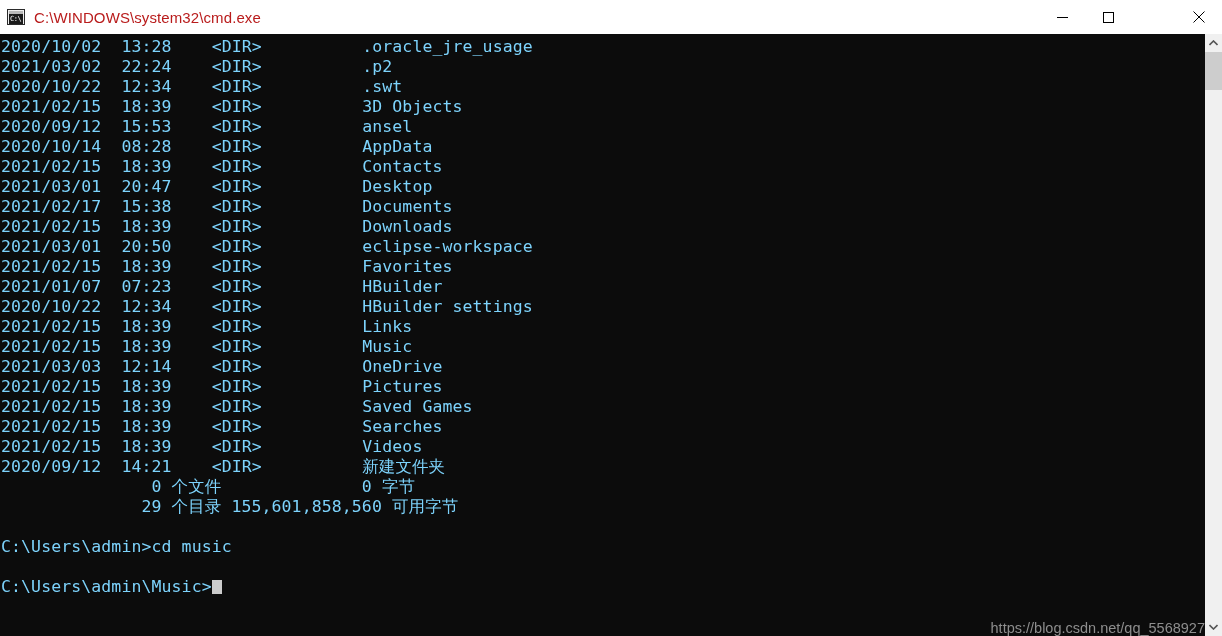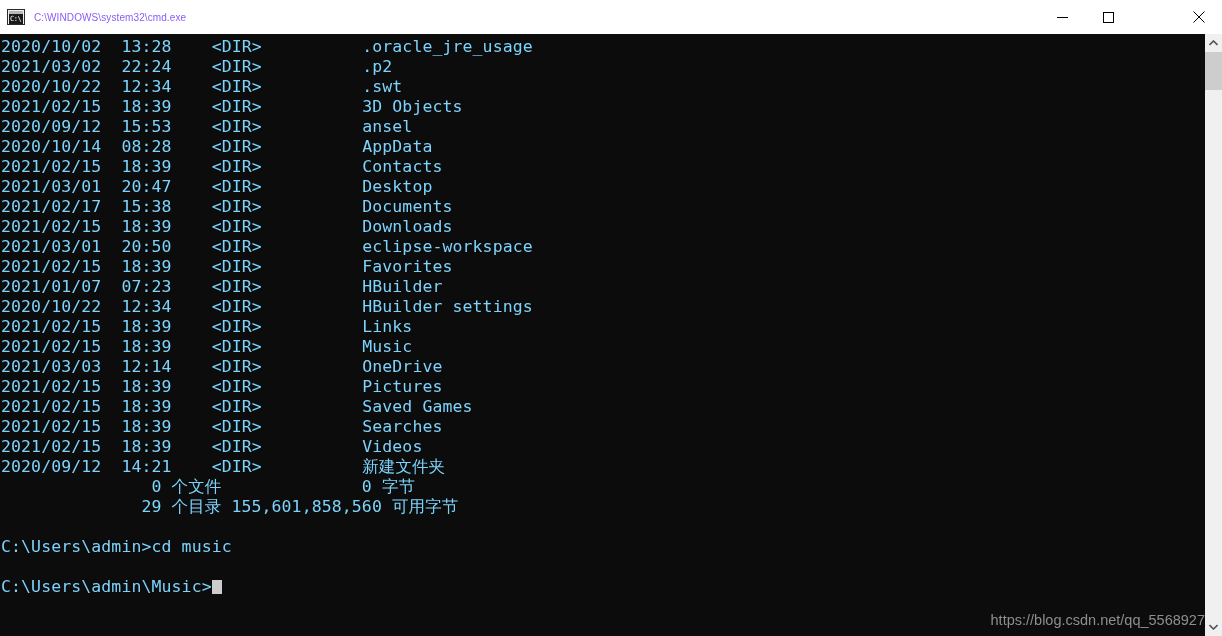--- a/index.html
+++ b/index.html
@@ -39,22 +39,22 @@
     position: absolute; left: 1px; right: 1px; top: 4px; bottom: 0;
     background: #1a1a1a;
     color: #ffffff;
     font-family: "DejaVu Sans Mono", monospace;
     font-size: 7px; line-height: 10px;
     letter-spacing: -0.5px;
     text-align: left; padding-left: 1px;
     overflow: hidden;
   }
   #title-text {
-    font-size: 10px;
-    color: #8b5cf6;
+    font-size: 15px;
+    color: #b91c1c;
     white-space: nowrap;
     letter-spacing: 0.1px;
   }
   .winbtn {
     position: absolute; top: 0;
     width: 46px; height: 34px;
     display: flex; align-items: center; justify-content: center;
   }
   #btn-min { right: 137px; }
   #btn-max { right: 91px; }
@@ -83,21 +83,21 @@
   .cursor {
     display: inline-block;
     width: 10px; height: 14px;
     background: #cccccc;
     vertical-align: -2px;
   }
 
   
   #watermark {
     position: absolute;
-    right: 17px; bottom: 8px;
+    right: 17px; bottom: 0;
     font-family: "Liberation Sans", sans-serif;
     font-size: 14.5px;
     color: #8e8e8e;
     white-space: nowrap;
     z-index: 3;
   }
 
   
   #scrollbar {
     position: absolute;

